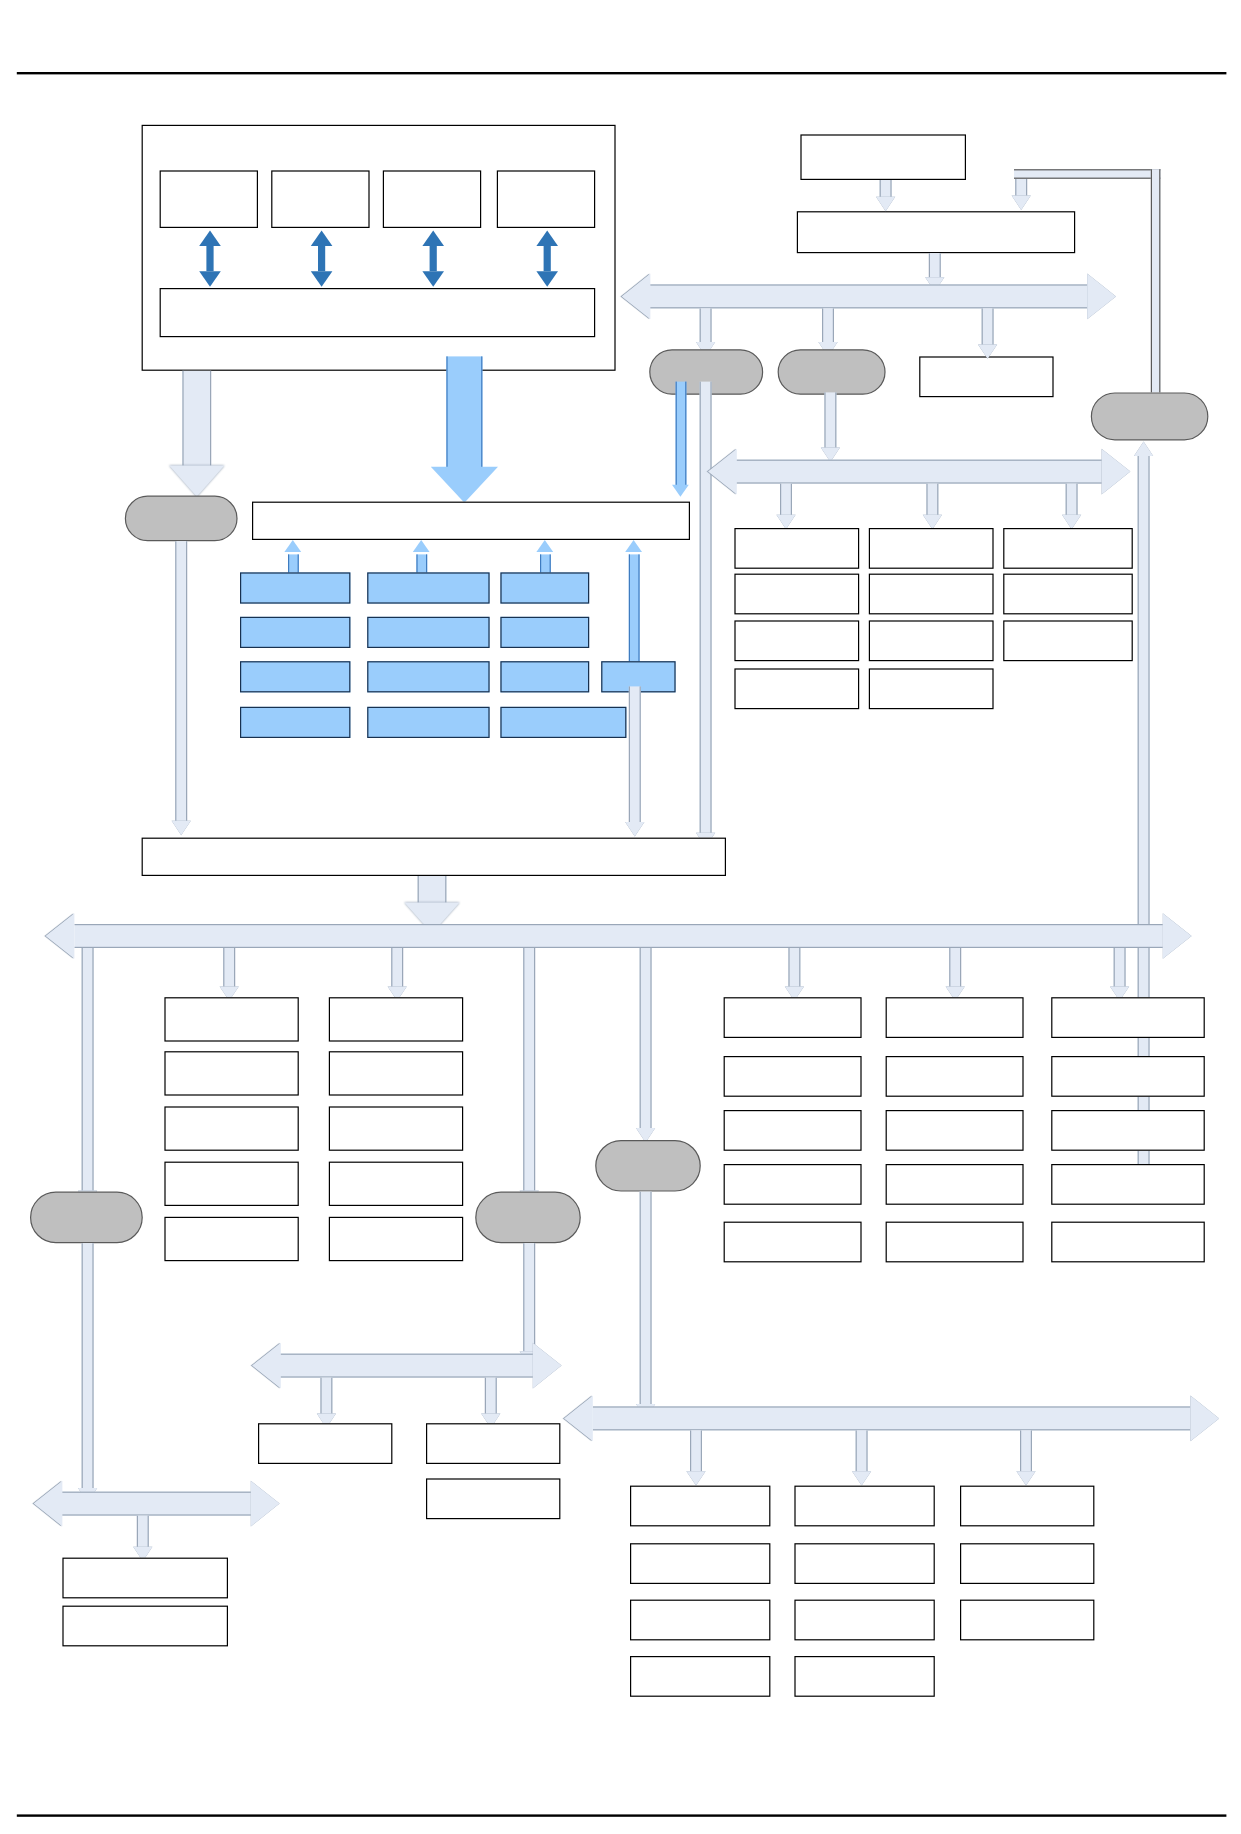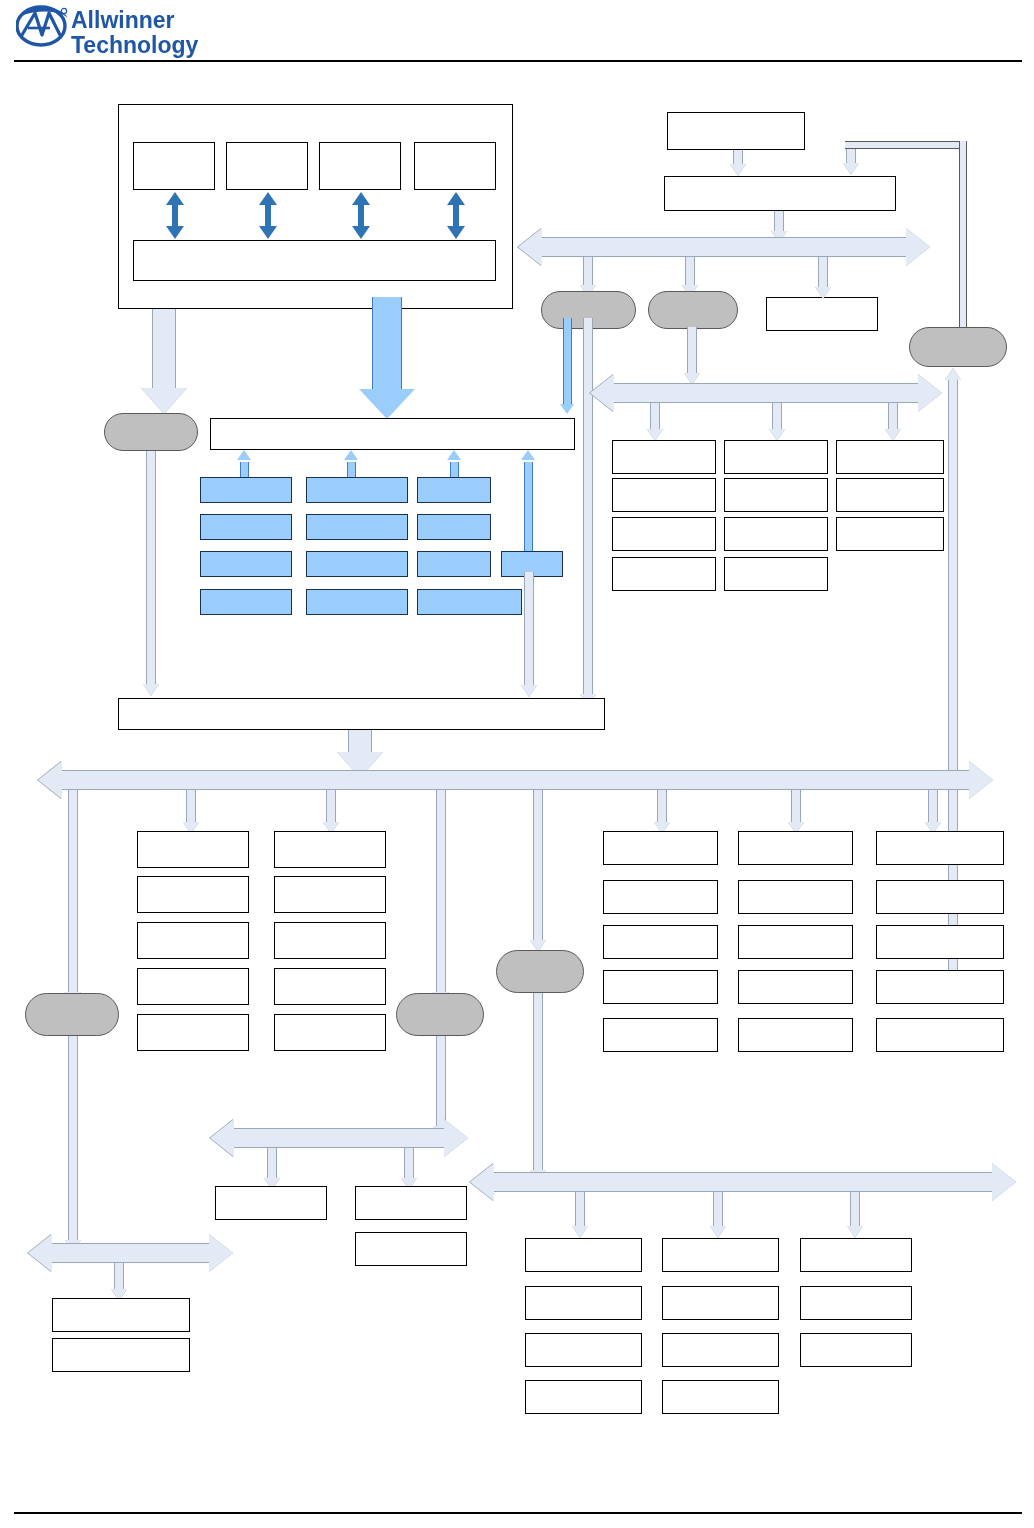--- a/index.html
+++ b/index.html
@@ -54,33 +54,20 @@
   
   .elbow-h{position:absolute;height:8px;background:#E3EAF5;border-top:1.1px solid #5a5a5a;border-bottom:1.1px solid #5a5a5a;box-sizing:border-box;}
   .elbow-v{position:absolute;width:8px;background:#E3EAF5;border-left:1.1px solid #5a5a5a;border-right:1.1px solid #5a5a5a;box-sizing:border-box;}
 </style>
 </head>
 <body>
 
 <div id="page">
 
   <div id="header">
-    <div id="logo">
-      <svg width="230" height="56" viewBox="0 0 230 56" xmlns="http://www.w3.org/2000/svg">
-        <g>
-          <ellipse cx="25" cy="22" rx="24" ry="19" fill="none" stroke="#1F56A5" stroke-width="3.4"></ellipse>
-          <path d="M6 31 L19 9 L26 31 L33 9 L44 31" fill="none" stroke="#1F56A5" stroke-width="3.2" stroke-linecap="round" stroke-linejoin="round"></path>
-          <path d="M12 24 L34 24" stroke="#1F56A5" stroke-width="2.6"></path>
-          <path d="M4 12 C 20 -2, 44 2, 52 14 C 46 8, 26 4, 4 12 Z" fill="#1F56A5"></path>
-          <circle cx="48" cy="7" r="2.6" fill="none" stroke="#1F56A5" stroke-width="1.2"></circle>
-        </g>
-        <text x="55" y="24" font-family="Liberation Sans, sans-serif" font-size="23" font-weight="bold" fill="#1F56A5">Allwinner</text>
-        <text x="55" y="49" font-family="Liberation Sans, sans-serif" font-size="23" font-weight="bold" fill="#1F56A5">Technology</text>
-      </svg>
-    </div>
     <div id="header-rule"></div>
   </div>
 
   <div class="container" style="left:118px;top:104px;width:395px;height:205px;"></div>
 
   <div class="box" style="left:133px;top:142px;width:82px;height:48px;"></div>
   <div class="box" style="left:226px;top:142px;width:82px;height:48px;"></div>
   <div class="box" style="left:319px;top:142px;width:82px;height:48px;"></div>
   <div class="box" style="left:414px;top:142px;width:82px;height:48px;"></div>
 

